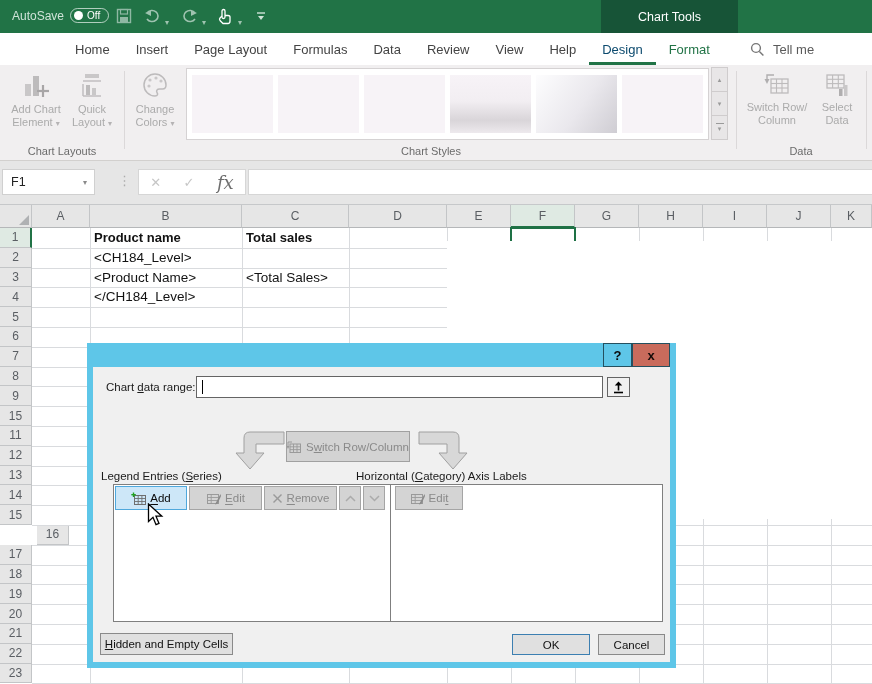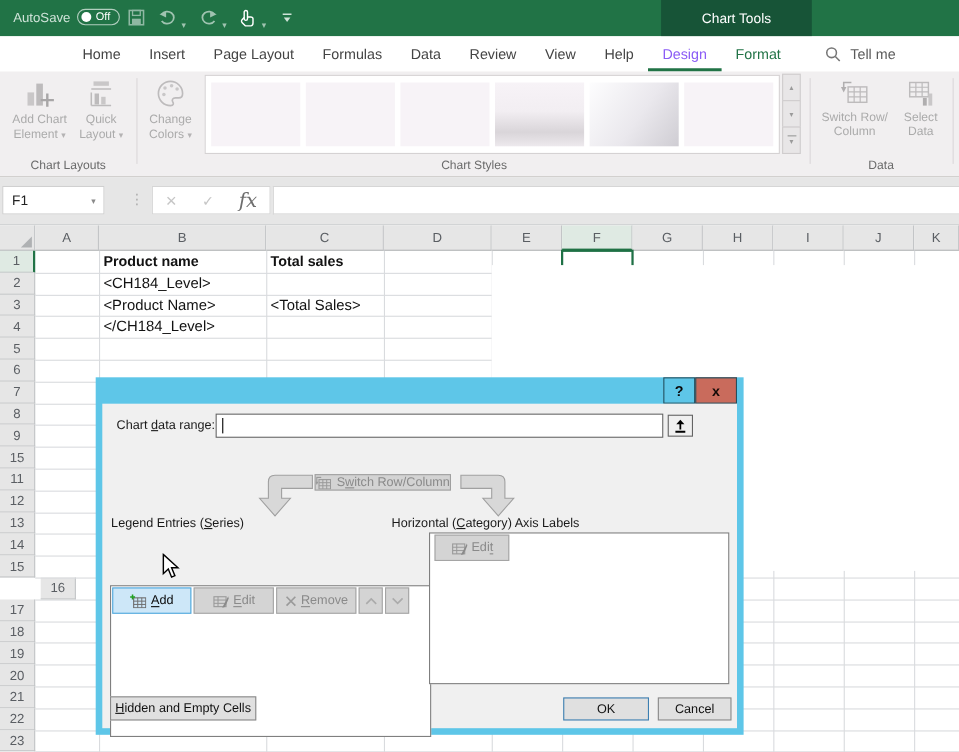--- a/index.html
+++ b/index.html
@@ -17,21 +17,21 @@
   .qatbtn { position:absolute; top:6px; width:22px; height:20px; display:flex; align-items:center;
     justify-content:center; }
   .qcaret { position:absolute; top:12px; font-size:8px; color:#9FC3B0; }
   #context-tab { position:absolute; left:601px; top:0; width:137px; height:33px; background:#175437;
     color:#fff; font-size:12.5px; display:flex; align-items:center; justify-content:center; }
 
   
   #tabsrow { position:absolute; left:0; top:33px; width:872px; height:32px; background:#fff; }
   #tabs { display:flex; padding-left:62px; height:32px; }
   .tab { padding:0 13px; font-size:13px; color:#444; display:flex; align-items:center; }
-  .tab.active { color:#8b5cf6; box-shadow:inset 0 -3px 0 #217346; }
+  .tab.active { color:#0c4a6e; box-shadow:inset 0 -3px 0 #217346; }
   .tab.contextual { color:#217346; }
   #tellme { position:absolute; left:750px; top:0; height:32px; display:flex; align-items:center;
     gap:8px; font-size:13px; color:#5A5A5A; }
 
   
   #ribbon { position:absolute; left:0; top:65px; width:872px; height:96px; background:#F1EFF0;
     border-bottom:1px solid #D2D0CE; }
   .bigbtn { position:absolute; top:3px; height:86px; text-align:center; color:#ABABAB;
     font-size:11px; line-height:13px; }
   .bigbtn .bicon { display:block; margin:3px auto 4px auto; }
@@ -99,28 +99,28 @@
   #dlg-close { position:absolute; left:545px; top:0; width:38px; height:24px; border:1px solid #24505F;
     background:#C96B5C; color:#140A08; font-weight:bold; font-size:13px; display:flex;
     align-items:center; justify-content:center; }
   #dlg-body { position:absolute; left:6px; top:24px; width:577px; height:295px; background:#F0F0F0; }
   #lbl-range { position:absolute; left:13px; top:14px; }
   #inp-range { position:absolute; left:103px; top:9px; width:407px; height:22px; background:#fff;
     border:1px solid #646464; }
   #inp-range .tcaret { position:absolute; left:5px; top:3px; width:1px; height:14px; background:#000; }
   #btn-range { position:absolute; left:514px; top:10px; width:23px; height:20px; background:#F0F0F0;
     border:1px solid #646464; display:flex; align-items:center; justify-content:center; }
-  #btn-switch { position:absolute; left:193px; top:64px; width:124px; height:15px; background:#D3D3D3;
+  #btn-switch { position:absolute; left:193px; top:64px; width:124px; height:31px; background:#D3D3D3;
     border:1px solid #A0A0A0; color:#8A8A8A; display:flex; align-items:center; justify-content:center;
     gap:5px; }
   .elbow { position:absolute; top:58px; }
   #lbl-legend { position:absolute; left:8px; top:103px; }
   #lbl-axis { position:absolute; left:263px; top:103px; }
   .listbox { position:absolute; top:117px; height:138px; background:#fff; border:1px solid #7F7F7F; }
-  #box-legend { left:7px; width:292px;margin-top:48px; }
+  #box-legend { left:20px; width:292px; }
   #box-axis { left:297px; width:273px; }
   .lbtns { position:absolute; left:1px; top:1px; display:flex; gap:2px; }
   .dbtn { height:24px; display:flex; align-items:center; justify-content:center; gap:4px;
     background:#D4D4D4; border:1px solid #A5A5A5; color:#8A8A8A; font-size:11.5px; }
   .dbtn.hot { background:#CDE7F8; border:1px solid #4FA8DC; color:#0A0A0A; }
   .dbtn u { text-underline-offset:2px; }
   #btn-add { width:72px; }
   #btn-edit,#btn-remove { width:73px; }
   #btn-up,#btn-down { width:22px; }
   #btn-axis-edit { width:68px; }

